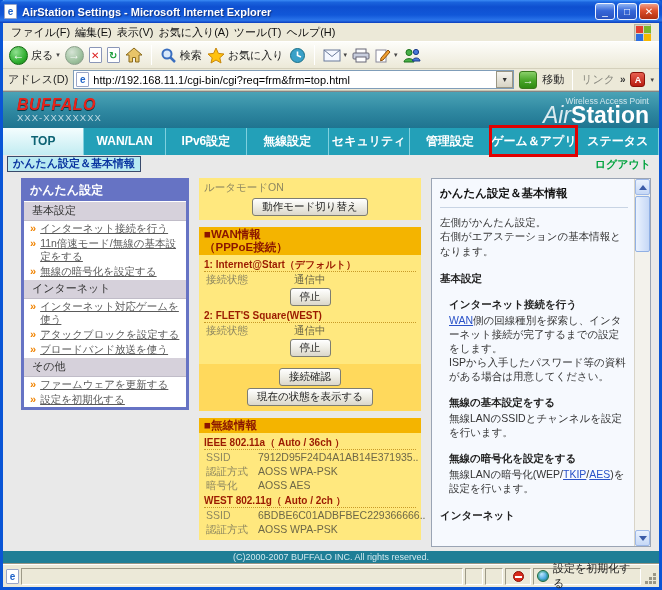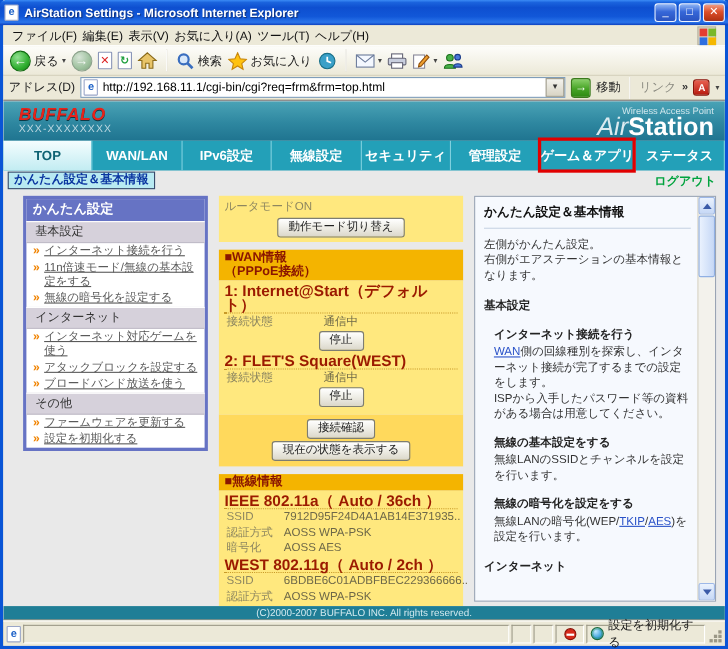--- a/index.html
+++ b/index.html
@@ -102,21 +102,21 @@
   
   .main-col { width:222px; flex:none; display:flex; flex-direction:column; }
   .sec { margin-bottom:7px; }
   .sec-h { background:#F4B400; color:#8A1500; font-weight:bold; font-size:11.5px; padding:1px 5px; line-height:13px; }
   .sec-c { background:#FFE87E; padding:3px 5px 4px; }
   .muted { color:#8E8760; font-size:10.5px; }
   .btn { display:inline-block; border:1px solid #7d7d72; border-radius:3px; color:#222; font-size:10.5px;
     line-height:13px; padding:1px 9px 2px; background:linear-gradient(180deg,#fff,#f0efe8 45%,#dbd7ca);
     box-shadow:inset 0 1px 0 #fff; }
   .center { text-align:center; }
-  .conn-name, .band-name { color:#9B1A00; font-weight:bold; font-size:14px; line-height:13px;
+  .conn-name, .band-name { color:#9B1A00; font-weight:bold; font-size:10px; line-height:13px;
     border-bottom:1px dotted #C89A28; margin-top:2px; }
   .kv { display:flex; font-size:10.5px; line-height:13px; padding:1px 2px 0; }
   .kv .k { color:#8E8760; flex:none; }
   .kv.wan .k { width:88px; }
   .kv.wl .k { width:52px; }
   .kv .v { color:#6E6848; }
   .wan-actions { background:#FFD95C; padding:3px 4px 4px; text-align:center; }
   .wan-actions .btn { margin:1px 0; }
   .stopline { text-align:center; margin:2px 0 3px; }
 

